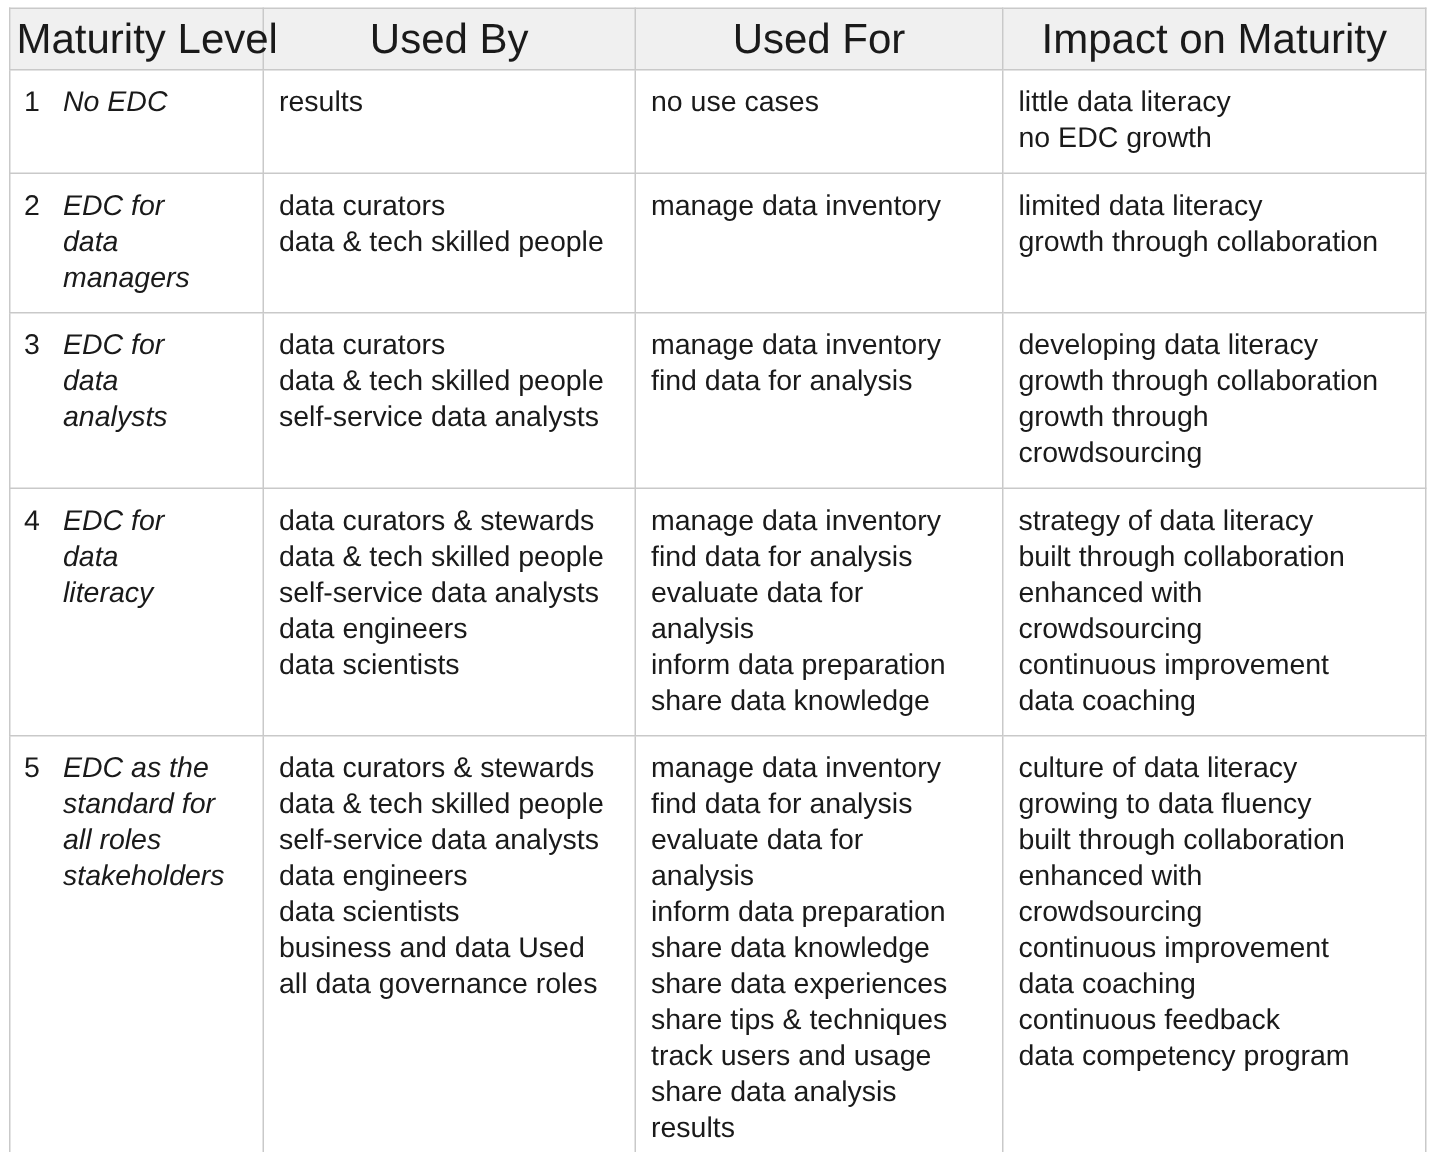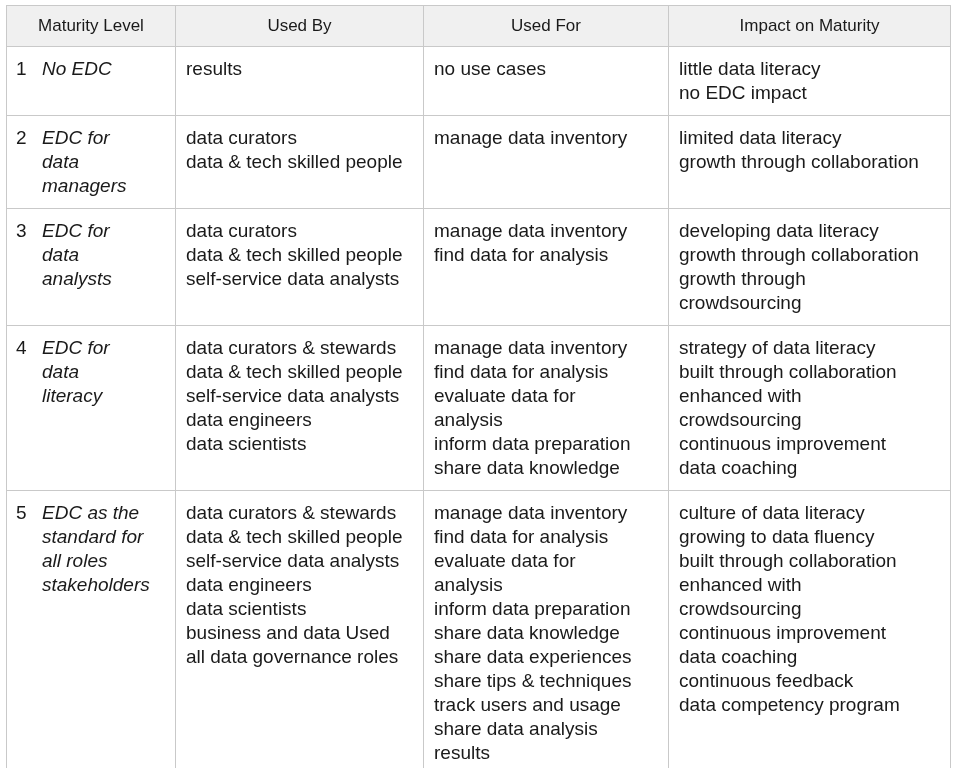--- a/index.html
+++ b/index.html
@@ -39,21 +39,21 @@
   table.maturity-table td {
     border: 1px solid #c9c9c9;
     vertical-align: top;
     padding: 0;
   }
 
   table.maturity-table thead th {
     background: #f0f0f0;
     text-align: center;
     font-weight: normal;
-    font-size: 17px;
+    font-size: 28px;
     height: 40px;
     line-height: 40px;
     padding: 0 4px;
     color: #1a1a1a;
     white-space: nowrap;
   }
 
   
   table.maturity-table tbody td {
     background: #ffffff;
@@ -122,21 +122,21 @@
               </span>
           </div>
         </td>
         <td>
           <span class="lines"><span class="line">results</span></span>
         </td>
         <td>
           <span class="lines"><span class="line">no use cases</span></span>
         </td>
         <td>
-          <span class="lines"><span class="line">little data literacy</span><span class="line">no EDC impact</span></span>
+          <span class="lines"><span class="line">little data literacy</span><span class="line">no EDC growth</span></span>
         </td>
       </tr>
 
       <tr class="row-2">
         <td class="level-cell">
           <div class="level-inner">
             <span class="level-num">2</span>
             <span class="level-label lines">
                 <span class="line">EDC for</span>
                 <span class="line">data</span>

